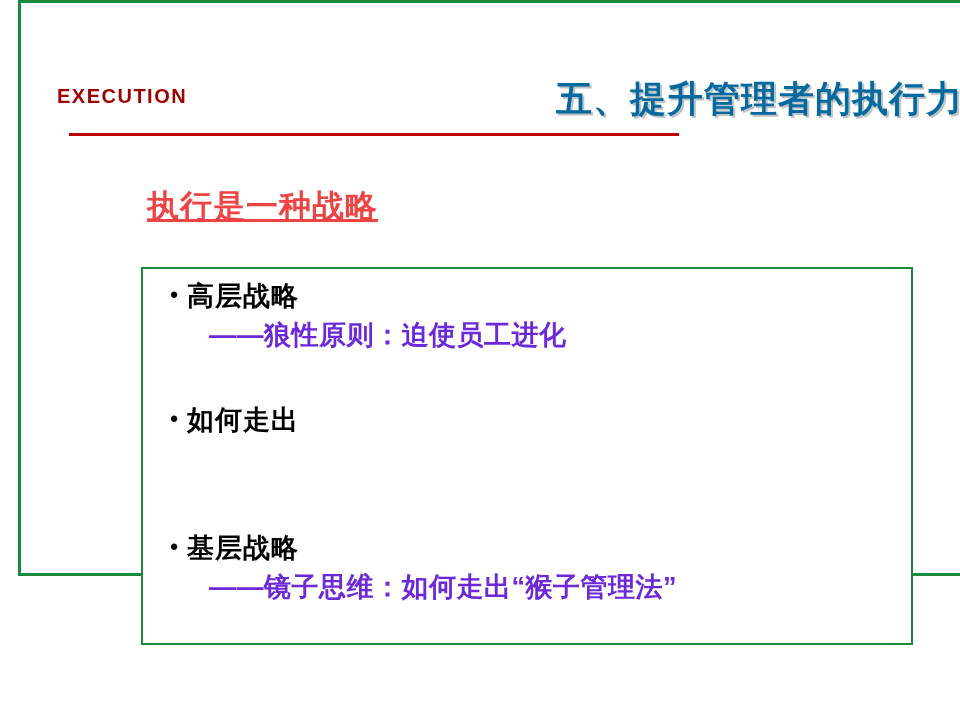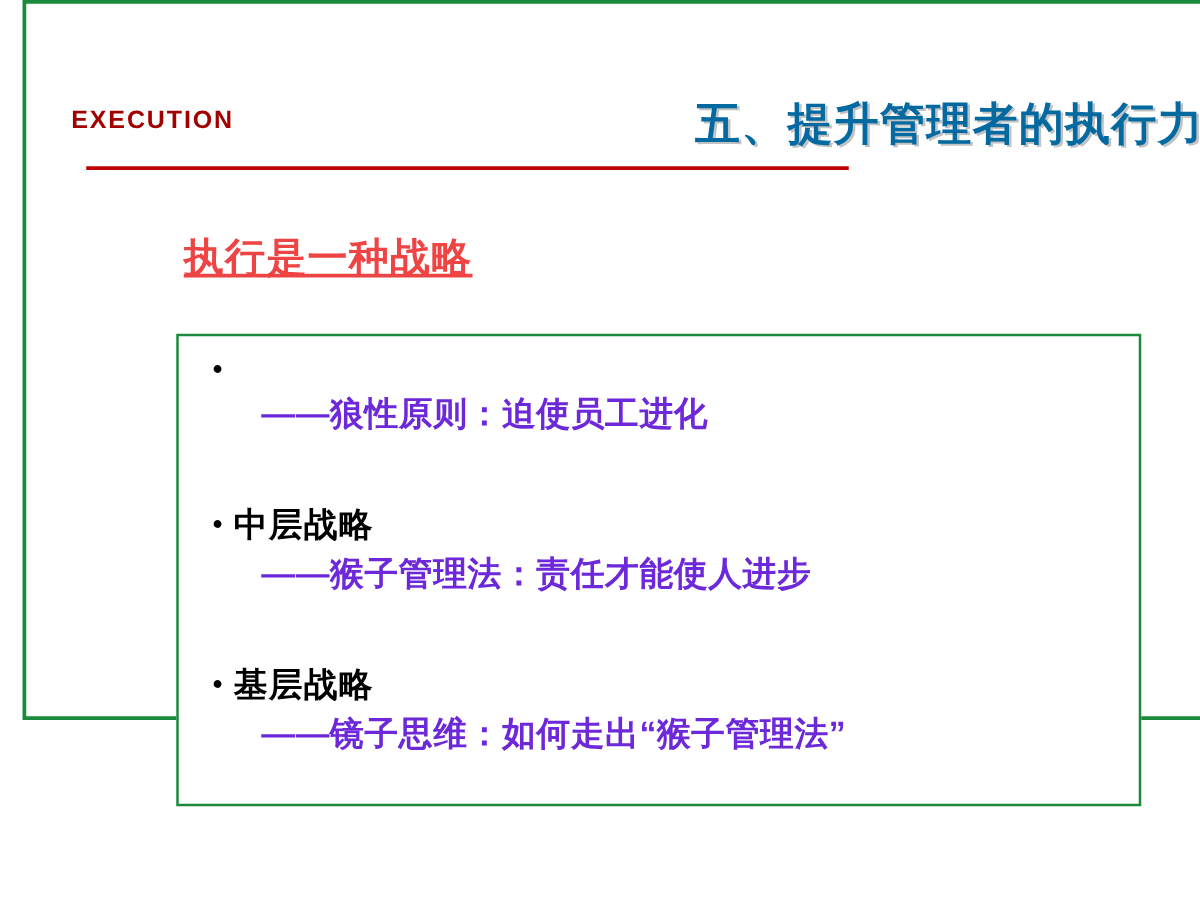--- a/index.html
+++ b/index.html
@@ -134,30 +134,30 @@
     <div class="rule"></div>
   </div>
 
   <div class="subtitle">执行是一种战略</div>
 
   <div class="content-box">
 
     <div class="bullet-group g0">
       <div class="bullet-line">
         <span class="bullet-dot">•</span>
+        <span class="bullet-head">高层战略</span>
       </div>
       <div class="bullet-sub">——狼性原则：迫使员工进化</div>
     </div>
 
     <div class="bullet-group g1">
       <div class="bullet-line">
         <span class="bullet-dot">•</span>
-        <span class="bullet-head">中层战略</span>
+        <span class="bullet-head">如何走出</span>
       </div>
-      <div class="bullet-sub">——猴子管理法：责任才能使人进步</div>
     </div>
 
     <div class="bullet-group g2">
       <div class="bullet-line">
         <span class="bullet-dot">•</span>
         <span class="bullet-head">基层战略</span>
       </div>
       <div class="bullet-sub wrap">——镜子思维：如何走出“猴子管理法”</div>
     </div>
 

